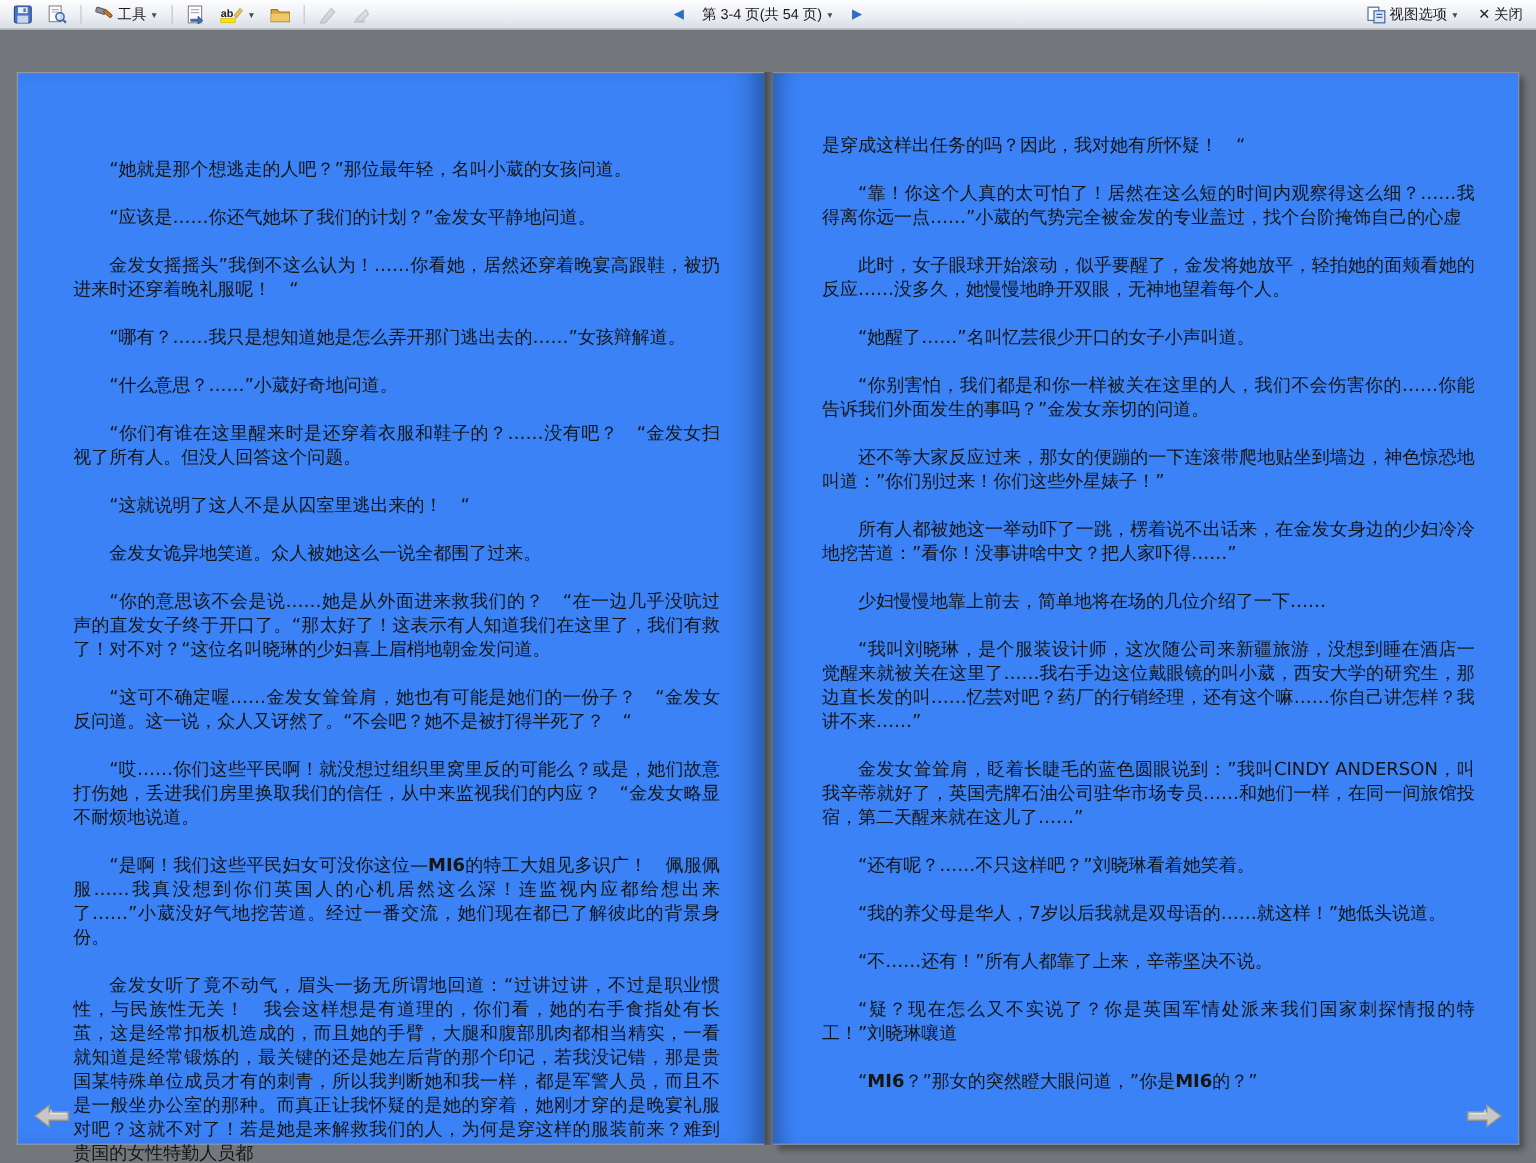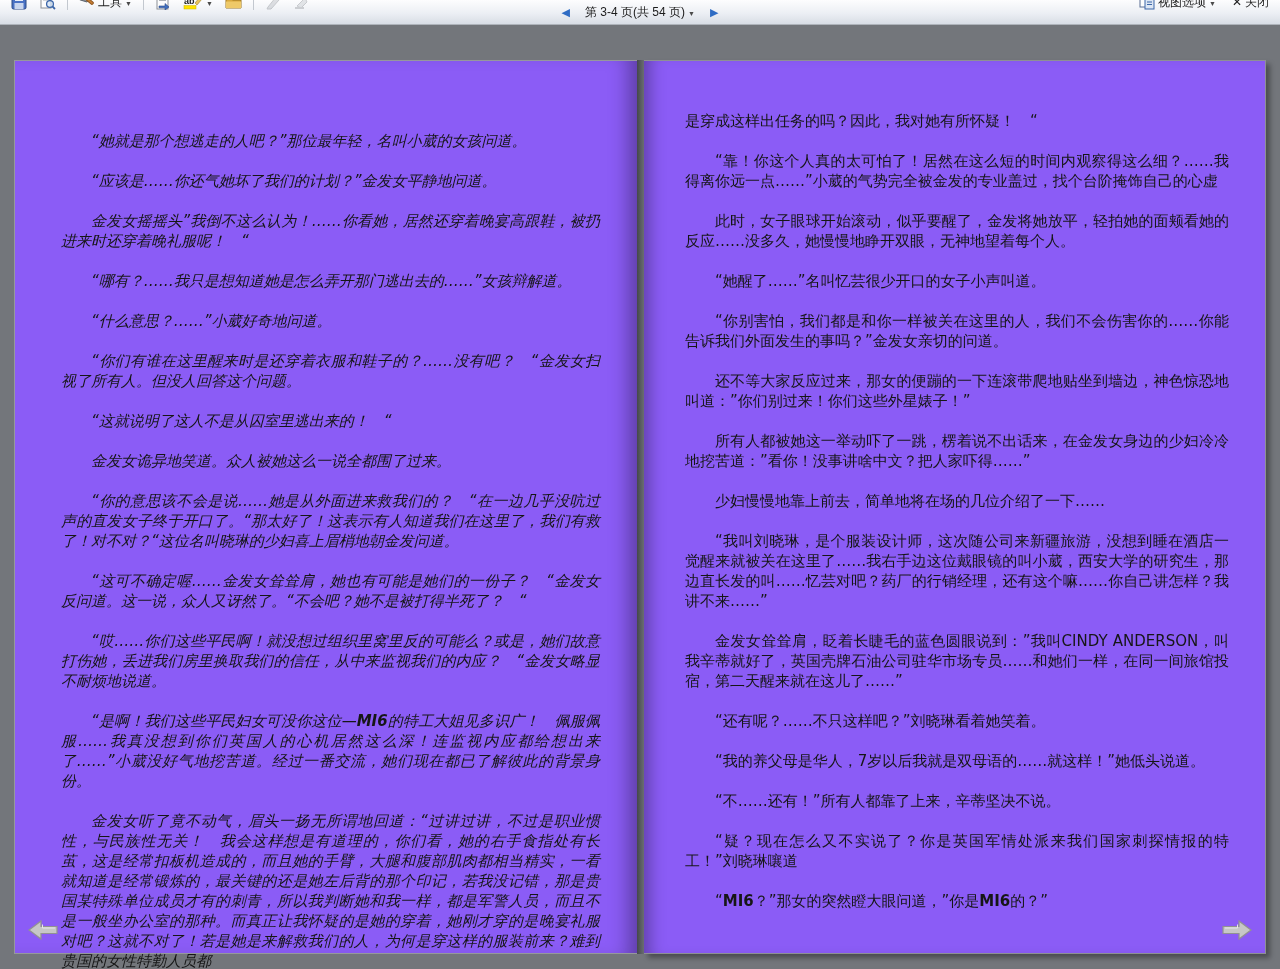--- a/index.html
+++ b/index.html
@@ -3,52 +3,52 @@
 <meta charset="utf-8">
 <style>
   html,body{margin:0;padding:0;}
   body{width:1280px;height:969px;overflow:hidden;background:#73767b;
        font-family:"Liberation Sans","DejaVu Sans",sans-serif;}
   .app{position:relative;width:1280px;height:969px;}
 
   
   .toolbar{position:absolute;left:0;top:0;width:100%;height:25px;
     background:linear-gradient(#fdfdfe,#eceff4 55%,#d8dde5);
-    border-bottom:1px solid #aeb3ba;display:flex;align-items:flex-end;
+    border-bottom:1px solid #aeb3ba;display:flex;align-items:center;
     padding:12px 6px;box-sizing:border-box;z-index:10;}
   .tb-group{display:flex;align-items:center;gap:2px;}
   .tb-btn{display:flex;align-items:center;gap:3px;height:20px;padding:1px 4px;
     background:transparent;border:1px solid transparent;border-radius:2px;
     font:12px "Liberation Sans","DejaVu Sans",sans-serif;color:#1c1c1c;cursor:default;}
   .tb-btn.disabled{opacity:.45;}
   .tb-sep{width:1px;height:16px;background:#c3c8cf;margin:0 4px;}
   .caret{font-size:7px;color:#4a4a4a;line-height:1;padding-top:2px;}
   .tb-center{position:absolute;left:50%;top:0;transform:translateX(-50%);
     height:25px;display:flex;align-items:center;gap:5px;}
   .nav-tri{font-size:11px;color:#2f6cc4;line-height:1;}
   .page-nav-label{font-size:12px;color:#1c1c1c;}
   .tb-right{margin-left:auto;display:flex;align-items:center;gap:6px;}
   .close-x{font-weight:bold;font-size:12px;color:#222;}
 
   
   .workspace{position:absolute;left:0;top:26px;width:1280px;height:943px;
     background:#73767b;}
-  .page{position:absolute;top:34px;height:894px;background:#8b5cf6;}
+  .page{position:absolute;top:34px;height:894px;background:#3b82f6;}
   .page-left{left:14px;width:623px;
     border:1px solid #96989c;border-right:none;box-sizing:border-box;
     box-shadow:inset -20px 0 20px -12px rgba(0,0,0,.34);}
   .page-right{left:644px;width:622px;
     border:1px solid #8e9094;border-left:none;box-sizing:border-box;
     box-shadow:inset 16px 0 16px -10px rgba(0,0,0,.30), 4px 4px 5px rgba(0,0,0,.35);}
   .gutter{position:absolute;left:637px;top:34px;width:7px;height:894px;
     background:linear-gradient(to right,#45484c,#6a6d72);}
 
   .page-content{position:relative;z-index:2;box-sizing:border-box;height:100%;
     color:#161616;}
-  .page-left .page-content{padding:70px 37px 0 46px;font-style:italic;}
+  .page-left .page-content{padding:70px 37px 0 46px;}
   .page-right .page-content{padding:50px 36px 0 41px;}
   .page-content p{margin:0 0 20px;font-size:15px;line-height:20px;
     text-indent:2em;text-align:justify;
     font-family:"DejaVu Sans","Liberation Sans",sans-serif;}
   .page-right .page-content p:first-child{text-indent:0;}
   .page-content b{font-weight:bold;}
 
   
   :root{--wm:rgba(178,52,47,.15);--wmt:rgba(178,52,47,.30);}
   .watermark{position:absolute;left:458px;top:246px;width:240px;height:420px;z-index:1;}

